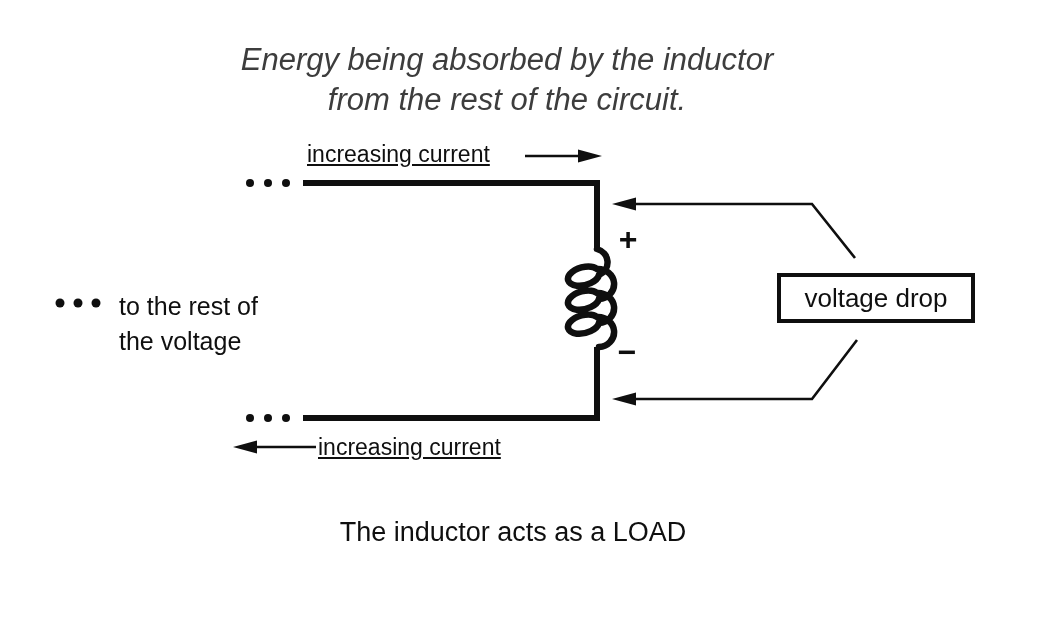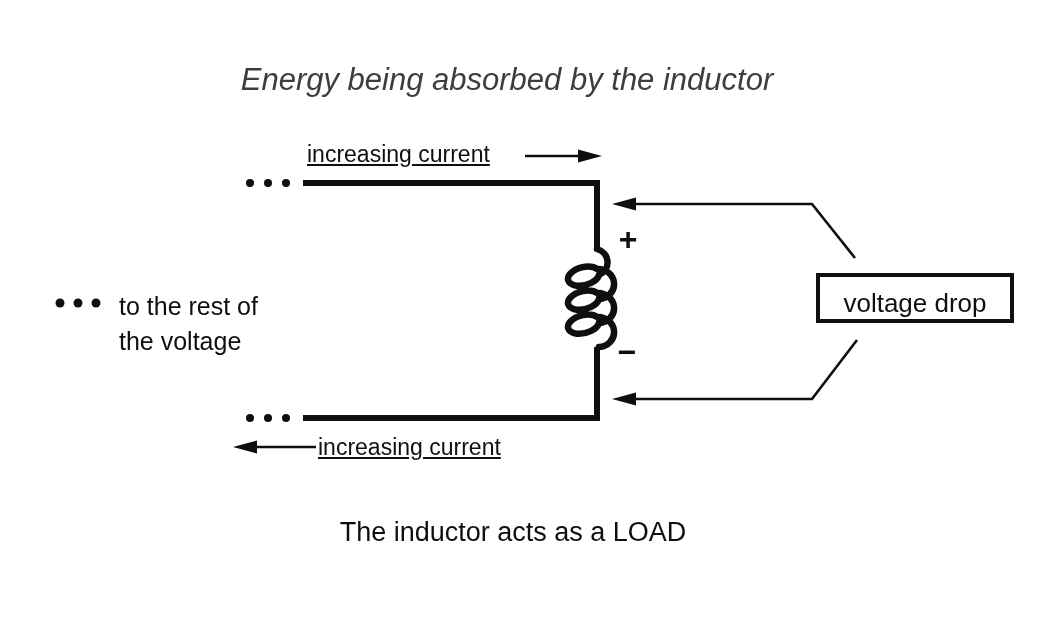--- a/index.html
+++ b/index.html
@@ -31,21 +31,20 @@
   .title-block {
     position: absolute;
     left: 0;
     top: 40px;
     width: 1014px;
     text-align: center;
     font-style: italic;
     font-size: 31px;
     line-height: 40px;
     color: #3d3d3d;
-    margin-top: 20px;
   }
   .label-current-top {
     left: 307px;
     top: 143px;
     font-size: 23px;
     line-height: 23px;
   }
   .label-current-bottom {
     left: 318px;
     top: 436px;
@@ -72,24 +71,23 @@
   .terminal-minus { left: 627px; top: 352px; }
   .voltage-box {
     position: absolute;
     left: 777px;
     top: 273px;
     width: 198px;
     height: 50px;
     box-sizing: border-box;
     border: 4px solid #0f0f0f;
     display: flex;
-    align-items: flex-end;
+    align-items: center;
     justify-content: center;
     font-size: 26px;
-    margin-left: 39px;
   }
   .caption {
     position: absolute;
     left: 0;
     top: 519px;
     width: 1026px;
     text-align: center;
     font-size: 27px;
     line-height: 27px;
   }
@@ -148,20 +146,21 @@
     </g>
 
     <g>
       <polygon points="612,399 636,392.5 636,405.5" fill="#0f0f0f"></polygon>
       <path d="M 634 399 L 812 399 L 857 340" fill="none" stroke="#0f0f0f" stroke-width="2.6"></path>
     </g>
   </svg>
 
   <div class="title-block">
     <div>Energy being absorbed by the inductor</div>
+    <div>from the rest of the circuit.</div>
   </div>
 
   <div class="txt label-current-top">increasing current</div>
   <div class="txt label-current-bottom">increasing current</div>
 
   <div class="label-left">
     <div>to the rest of</div>
     <div>the voltage</div>
   </div>
 

